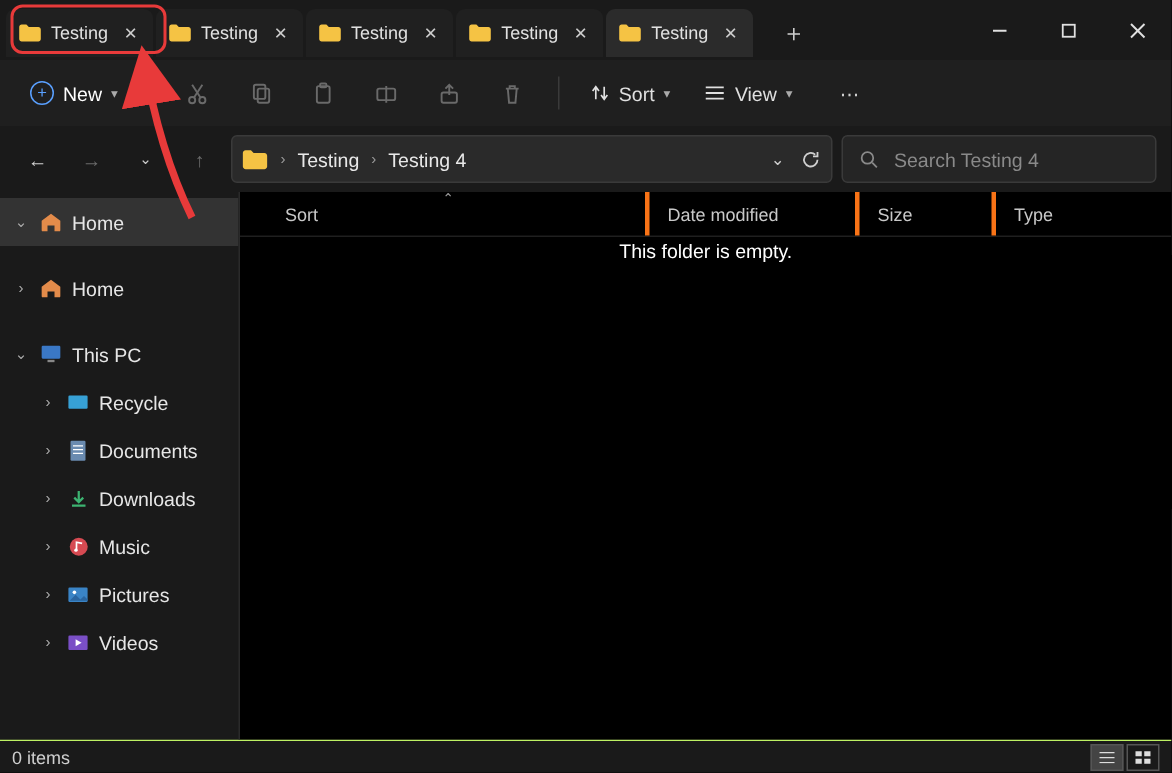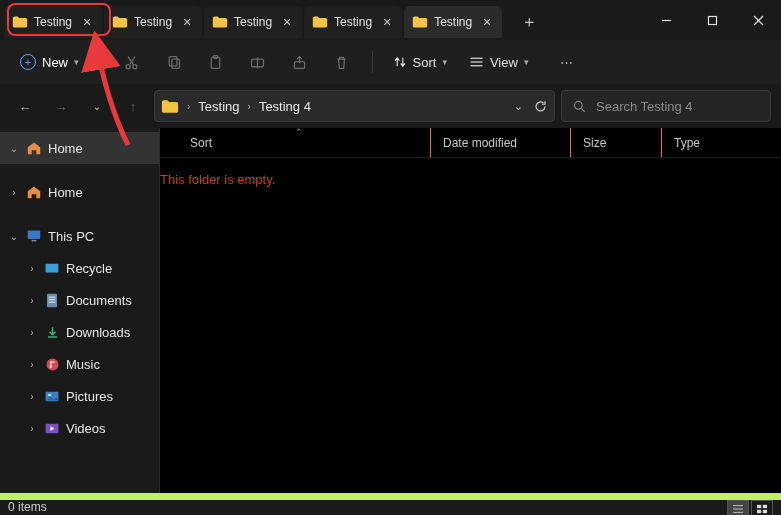--- a/index.html
+++ b/index.html
@@ -118,27 +118,27 @@
   .tree-item.sel { background: #333333; }
   .tree-item .exp { width: 12px; text-align: center; color: #aaa; font-size: 10px; }
   .tree-item .pin { color: #8a8a8a; font-size: 11px; }
   .tree-item.child { padding-left: 26px; }
   .tree-ico { width: 16px; height: 16px; flex: none; display: flex; align-items: center; justify-content: center; }
   .main { flex: 1; display: flex; flex-direction: column; background: #000; }
   .cols {
     height: 30px; display: flex; align-items: center;
     border-bottom: 1px solid #1f1f1f; color: #c8c8c8; font-size: 12px;
   }
-  .col { display: flex; align-items: center; height: 100%; padding-left: 12px; border-left: 1px solid #f97316; }
+  .col { display: flex; align-items: center; height: 100%; padding-left: 12px; border-left: 3px solid #f97316; }
   .col.first { border-left: none; padding-left: 30px; position: relative; }
   .col .sort-ind { position: absolute; left: 50%; top: -1px; font-size: 9px; color: #9a9a9a; }
-  .empty-msg { margin-top: 14px; color: #c2410c; font-size: 13px; }
+  .empty-msg { text-align: center; margin-top: 2px; color: #ffffff; font-size: 13px; }
   .statusbar {
-    height: 22px; border-top: 7px solid #bef264;
-    display: flex; align-items: flex-start; padding: 0 8px;
+    height: 22px; border-top: 1px solid #bef264;
+    display: flex; align-items: center; padding: 0 8px;
     font-size: 12px; color: #cfcfcf; background: #1a1a1a;
   }
   .statusbar .right { margin-left: auto; display: flex; gap: 2px; }
   .viewtoggle {
     width: 22px; height: 18px; border: 1px solid #555;
     display: flex; align-items: center; justify-content: center;
   }
   .viewtoggle.active { background: #444; }
   .arrow-annot {
     position: absolute;

